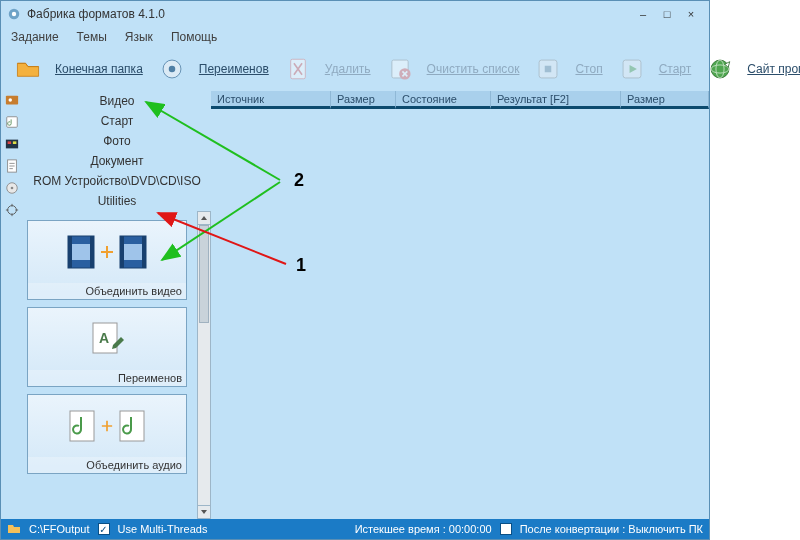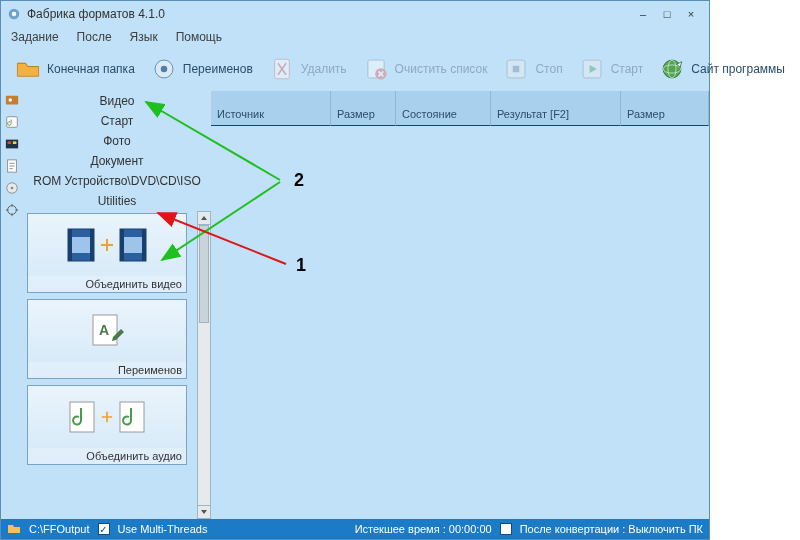--- a/index.html
+++ b/index.html
@@ -5,42 +5,42 @@
   * { box-sizing: border-box; margin: 0; padding: 0; font-family: "Segoe UI", Tahoma, sans-serif; }
   html, body { width: 800px; height: 540px; overflow: hidden; }
   .window { width: 710px; height: 540px; background: #c0e1f7; border: 1px solid #5a8fb5; position: relative; display: flex; flex-direction: column; }
   .titlebar { height: 26px; background: #c0e1f7; display: flex; align-items: center; padding: 0 6px; font-size: 12px; color: #333; }
   .titlebar .icon { width: 14px; height: 14px; margin-right: 6px; }
   .titlebar .title { flex: 1; }
   .winbtn { width: 24px; height: 18px; display: flex; align-items: center; justify-content: center; font-size: 11px; color: #333; cursor: default; }
   .menubar { height: 20px; display: flex; align-items: center; padding: 0 10px; font-size: 12px; color: #404040; gap: 18px; }
   .menubar span { cursor: default; }
   .toolbar { height: 44px; background: #c0e1f7; display: flex; align-items: center; padding: 0 6px; font-size: 12px; color: #2b4d6a; position: relative; }
-  .tbtn { display: flex; align-items: center; gap: 6px; padding: 4px 8px; white-space: nowrap; cursor: default; }
+  .tbtn { display: flex; align-items: center; gap: 14px; padding: 4px 8px; white-space: nowrap; cursor: default; text-decoration: underline; }
   .tbtn.disabled { color: #8faac0; }
   .tbtn.disabled svg { opacity: 0.45; }
   .tbtn svg { width: 26px; height: 26px; }
   .body { flex: 1; display: flex; min-height: 0; }
   .iconbar { width: 22px; background: #c0e1f7; display: flex; flex-direction: column; align-items: center; padding-top: 2px; gap: 8px; }
   .iconbar svg, .iconbar .ic { width: 14px; height: 14px; }
   .sidebar { width: 188px; display: flex; flex-direction: column; background: #c0e1f7; text-align: right; }
   .catlist { }
   .catitem { height: 20px; display: flex; align-items: center; justify-content: center; font-size: 12px; color: #333; cursor: default; }
   .thumbs { flex: 1; background: #c0e1f7; padding: 2px 4px; overflow: hidden; position: relative; }
   .scrollup, .scrolldown { width: 14px; height: 14px; position: absolute; right: 0; background: #e6eaed; border: 1px solid #9db6c8; display:flex;align-items:center;justify-content:center; }
   .scrollup { top: 0; }
   .scrolldown { bottom: 0; }
   .scrolltrack { position:absolute; right:0; top:14px; bottom:14px; width:14px; background:#e6eaed; border-left:1px solid #9db6c8; border-right:1px solid #9db6c8; }
   .scrollthumb { position:absolute; left:1px; right:1px; top:0; height:35%; background:#c9d3da; border:1px solid #a0b2c0; }
-  .card { width: 160px; border: 1px solid #7aa4c3; background: linear-gradient(#eaf4fc,#d3e8f8); margin-bottom: 6px; }
+  .card { width: 160px; border: 1px solid #7aa4c3; background: linear-gradient(#eaf4fc,#d3e8f8); margin-bottom: 6px; margin-top: 7px; }
   .card .pic { height: 62px; display:flex; align-items:center; justify-content:center; gap:4px; }
   .card .cap { font-size: 11px; color: #333; padding: 2px 4px; background: rgba(255,255,255,0.25); }
   .content { flex: 1; background: #c0e1f7; position: relative; }
   .cols { display: flex; height: 18px; }
-  .colh { background: #a9d0ec; border-right: 1px solid #8fb8d6; border-bottom: 1px solid #0c4a6e; font-size: 11px; color: #2b4d6a; padding: 17px 6px; overflow:hidden; white-space:nowrap; }
+  .colh { background: #a9d0ec; border-right: 1px solid #8fb8d6; border-bottom: 3px solid #0c4a6e; font-size: 11px; color: #2b4d6a; padding: 2px 6px; overflow:hidden; white-space:nowrap; }
   .statusbar { height: 20px; background: #1b7bc6; color: #fff; display: flex; align-items: center; font-size: 11px; padding: 0 6px; gap: 8px; }
   .statusbar .chk { width:12px; height:12px; background:#fff; border:1px solid #0a4f85; display:inline-flex; align-items:center; justify-content:center; font-size:10px; color:#0a4f85; }
   .spacer { flex: 1; }
   
   .overlay { position:absolute; left:0; top:0; width:800px; height:540px; pointer-events:none; }
   .label-num { position:absolute; font-weight:bold; font-size:18px; color:#000; }
 </style>
 </head>
 <body>
 
@@ -54,21 +54,21 @@
         </svg>
     </span>
     <span class="title">Фабрика форматов 4.1.0</span>
     <div class="winbtn">–</div>
     <div class="winbtn">□</div>
     <div class="winbtn">×</div>
   </div>
 
   <div class="menubar">
     <span>Задание</span>
-    <span>После</span>
+    <span>Темы</span>
     <span>Язык</span>
     <span>Помощь</span>
   </div>
 
   <div class="toolbar">
     <div class="tbtn">
       <svg viewBox="0 0 32 32">
           <path d="M3 9h10l3 4h13v12H3z" fill="#f4b13e" stroke="#c77d12"></path>
           <path d="M3 9h10l3 4h13" fill="none" stroke="#c77d12"></path>
         </svg>

